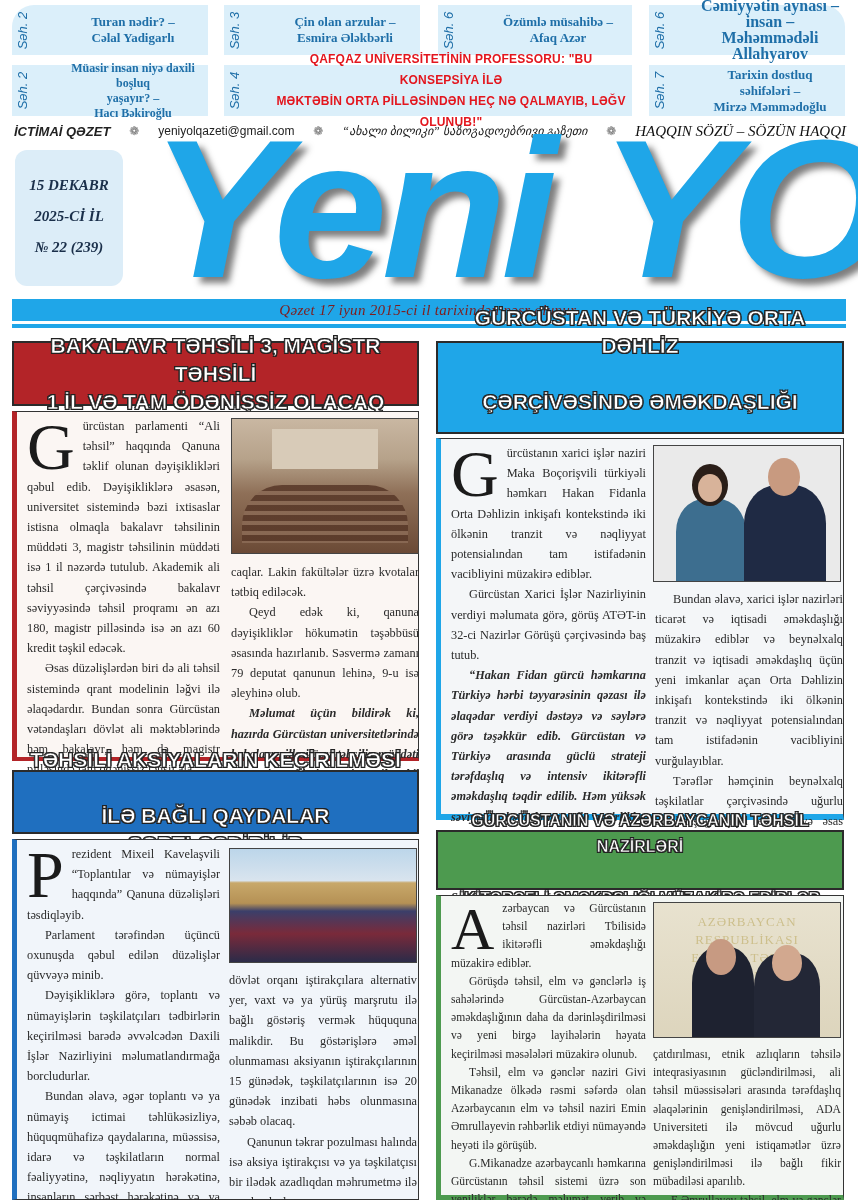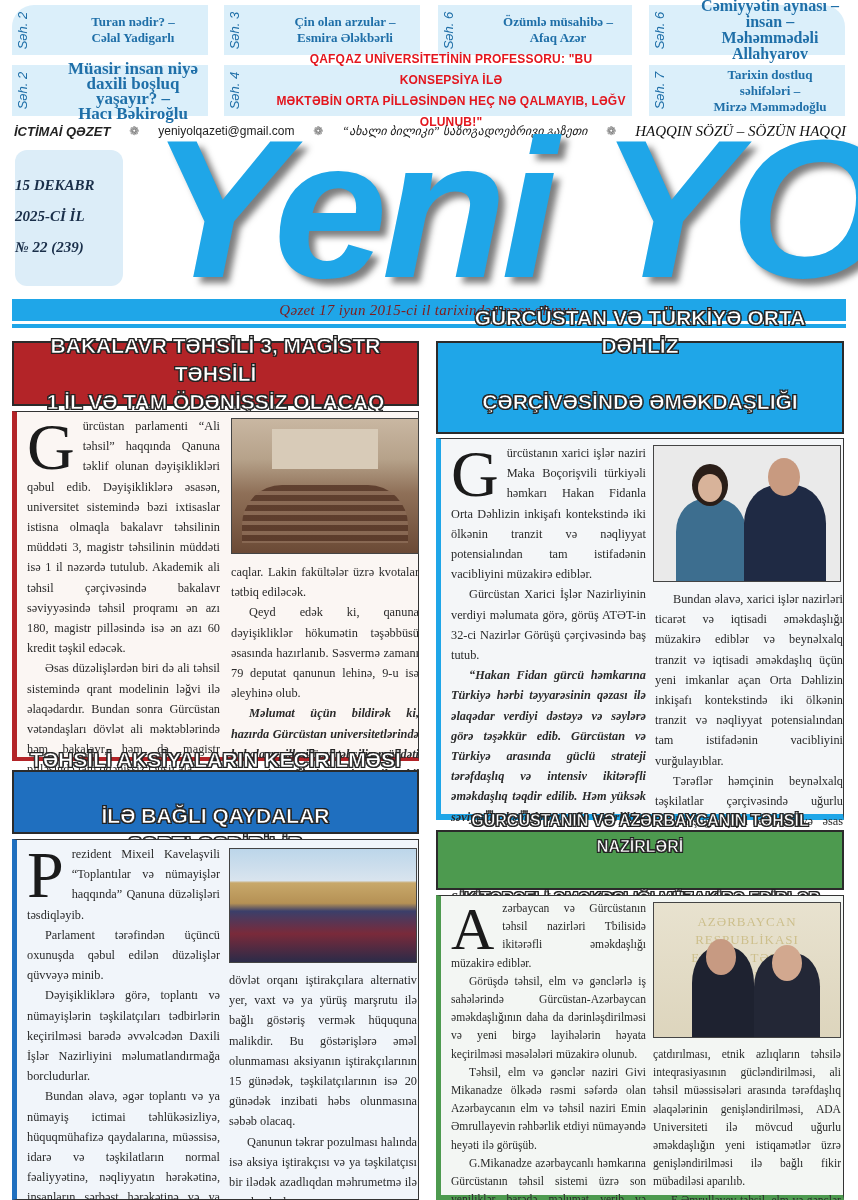--- a/index.html
+++ b/index.html
@@ -22,21 +22,21 @@
 
   
   .strip { position: absolute; left: 14px; top: 121px; width: 832px; height: 20px; display: flex; align-items: center; justify-content: space-between; font-size: 12px; }
   .strip .social { font-family: "Liberation Sans", sans-serif; font-weight: bold; font-style: italic; font-size: 13px; color: #222; }
   .strip .email { font-family: "Liberation Sans", sans-serif; font-size: 12px; color: #222; }
   .strip .geo { font-family: "Liberation Serif", serif; font-style: italic; font-size: 12px; color: #222; }
   .strip .motto { font-family: "Liberation Serif", serif; font-weight: normal; font-style: italic; font-size: 15px; color: #111; }
   .strip .orn { color: #666; font-size: 12px; }
 
   
-  .datebox { position: absolute; left: 15px; top: 150px; width: 108px; height: 136px; background: #dcedf8; border-radius: 12px; text-align: left; padding-top: 20px; }
+  .datebox { position: absolute; left: 15px; top: 150px; width: 108px; height: 136px; background: #dcedf8; border-radius: 12px; text-align: center; padding-top: 20px; }
   .datebox div { font-weight: bold; font-style: italic; font-size: 15px; color: #1a2f4a; line-height: 31px; }
 
   
   .logo { position: absolute; left: 150px; top: 128px; width: 690px; height: 175px; }
   .logo span { position: absolute; left: 0; top: -18px; font-family: "Liberation Sans", sans-serif; font-weight: bold; font-style: italic; font-size: 196px; line-height: 200px; letter-spacing: -6px; color: #1fa6e8; text-shadow: 6px 6px 6px rgba(40,40,40,0.6); transform: scaleX(1.05); transform-origin: left; white-space: nowrap; }
 
   
   .fbar { position: absolute; left: 12px; top: 299px; width: 834px; height: 22px; background: #1fa6e8; display: flex; align-items: center; justify-content: center; }
   .fbar span { font-family: "Liberation Serif", serif; font-style: italic; font-size: 15px; color: #7f1d1d; letter-spacing: 0.3px; }
   .fbar2 { position: absolute; left: 12px; top: 324px; width: 834px; height: 4px; background: #1fa6e8; }
@@ -117,21 +117,21 @@
     </div>
   <div class="tx" style="font-size:16px">
       <div>Cəmiyyətin aynası – insan   –</div>
       <div>Məhəmmədəli Allahyarov</div>
     </div>
 </div>
 <div class="teaser" id="t5">
   <div class="pg">
       <span>Səh. 2</span>
     </div>
-  <div class="tx" style="font-size:17px;line-height:15px">
+  <div class="tx" style="font-size:12px;line-height:15px">
       <div>Müasir insan niyə daxili boşluq</div>
       <div>yaşayır? –</div>
       <div>Hacı Bəkiroğlu</div>
     </div>
 </div>
 <div class="teaser" id="t6">
   <div class="pg">
       <span>Səh. 4</span>
     </div>
   <div class="tx red">

